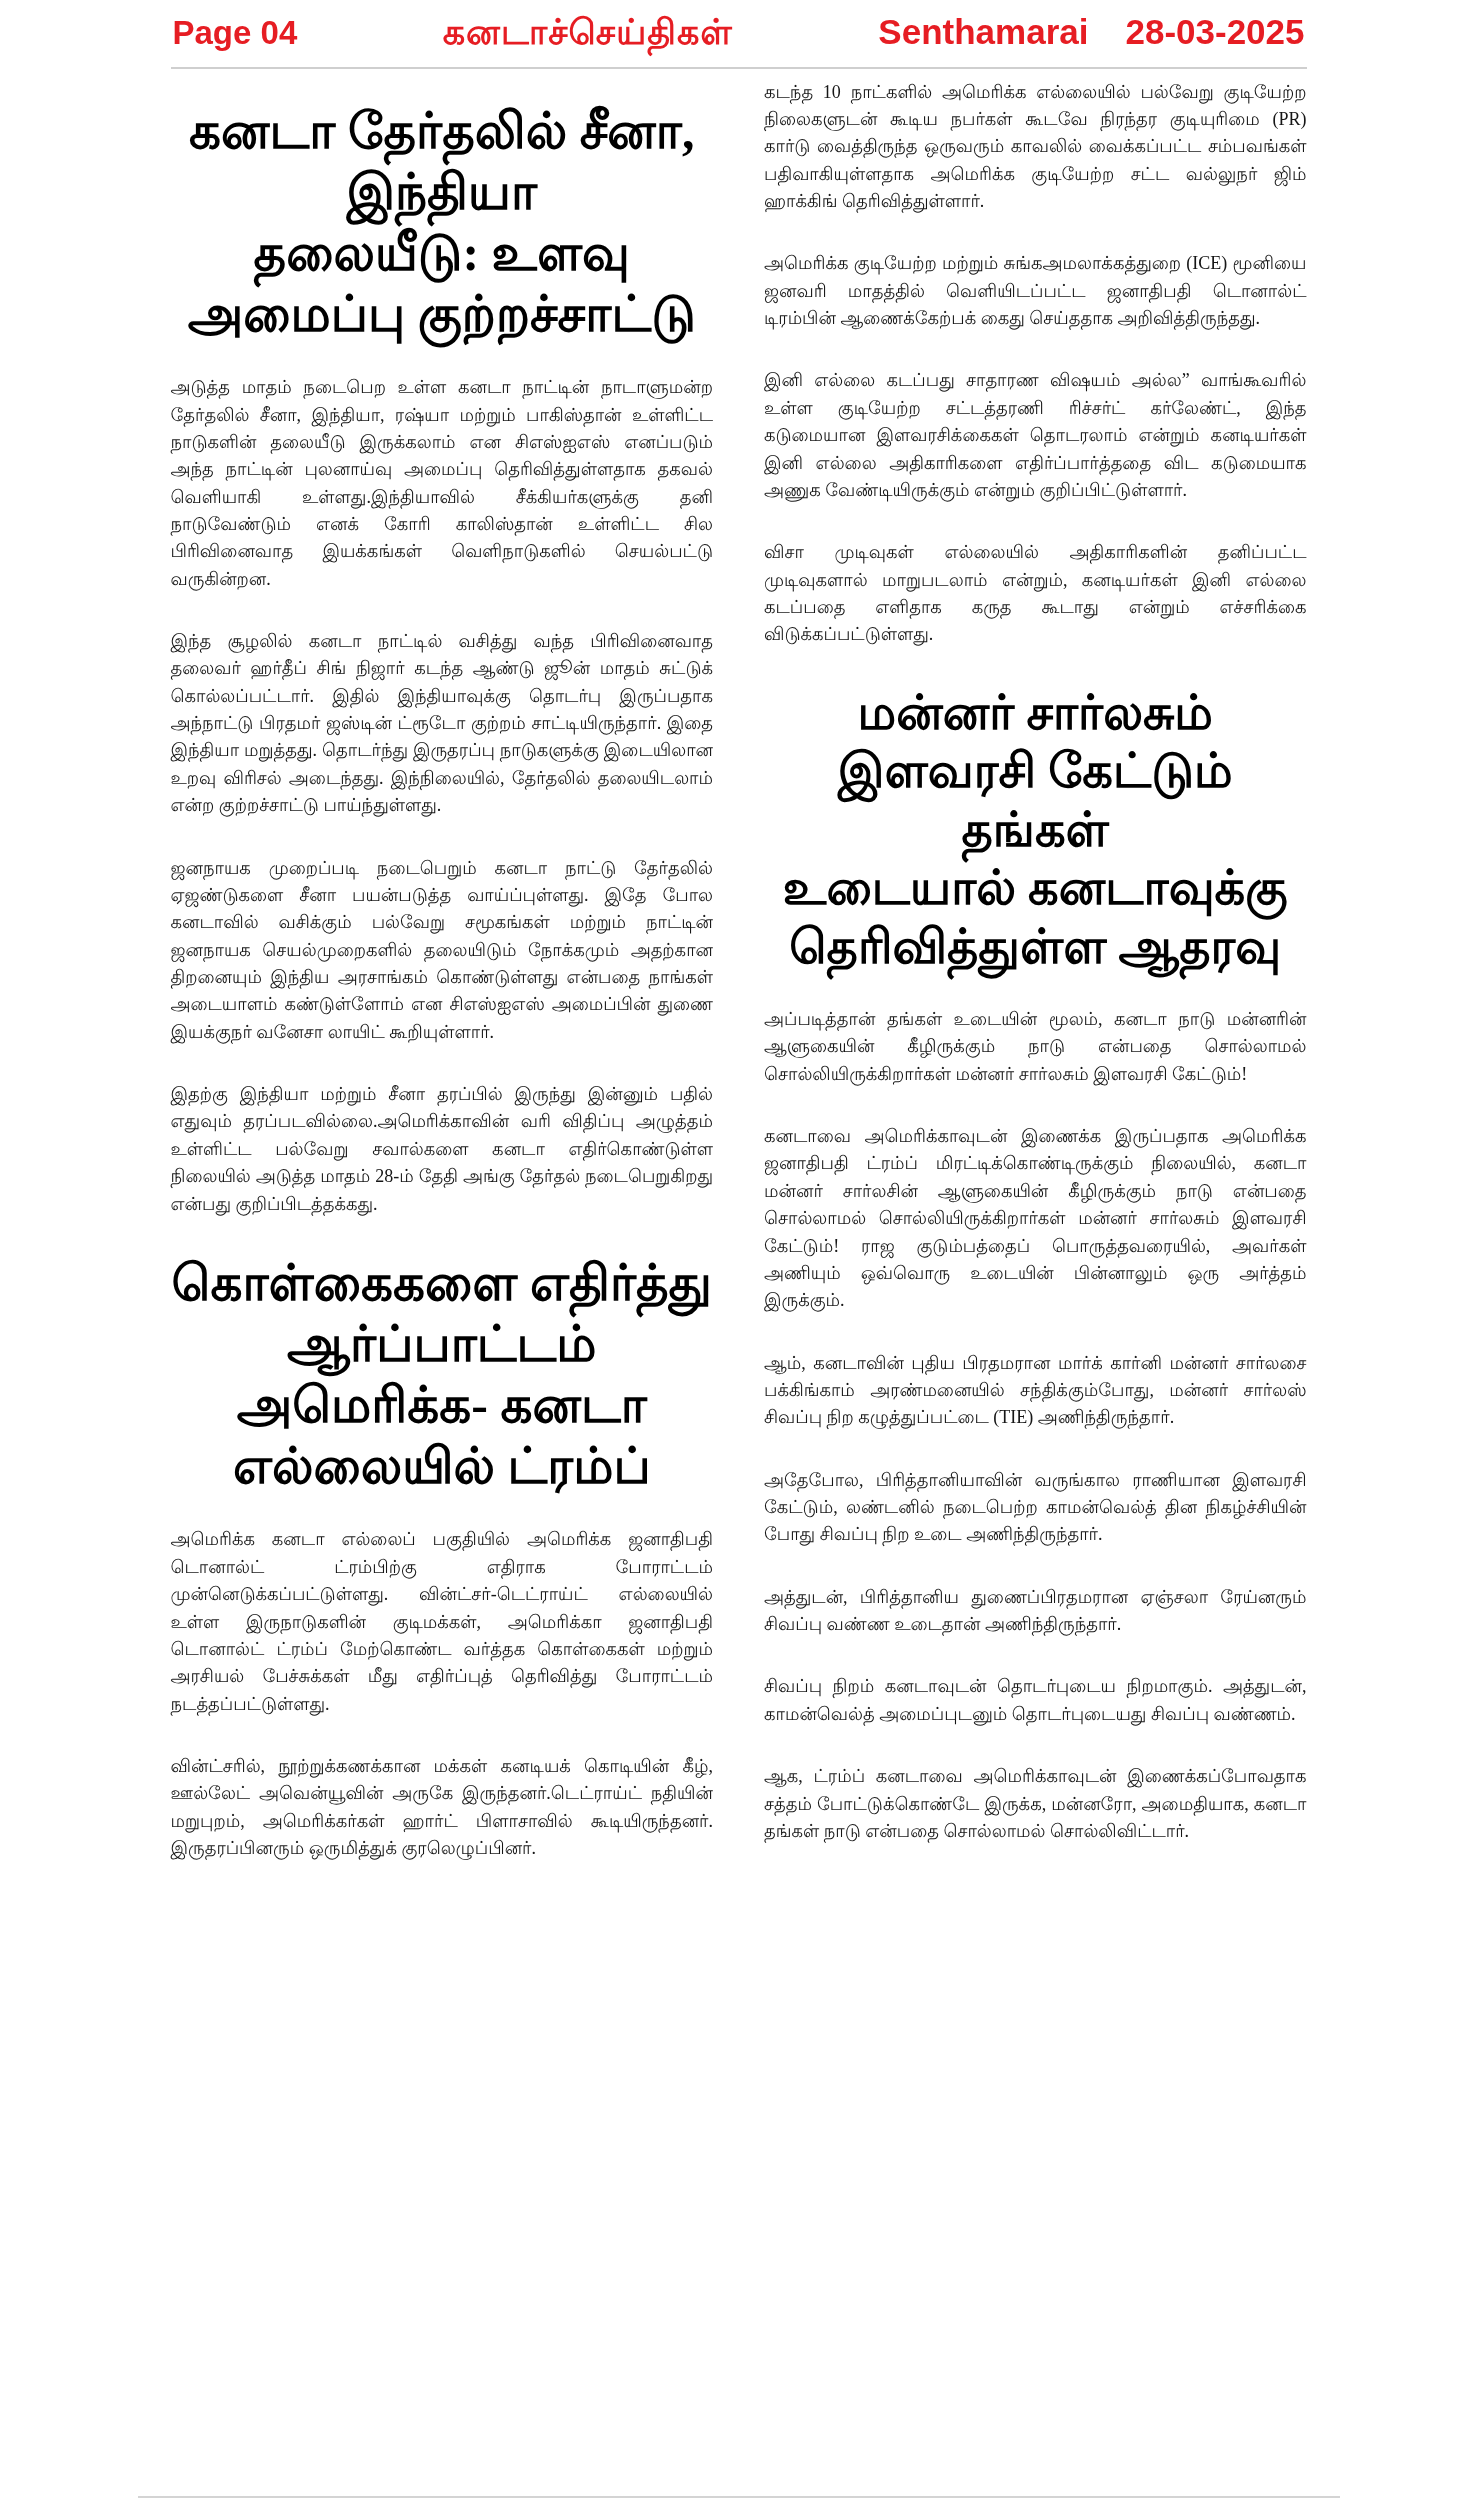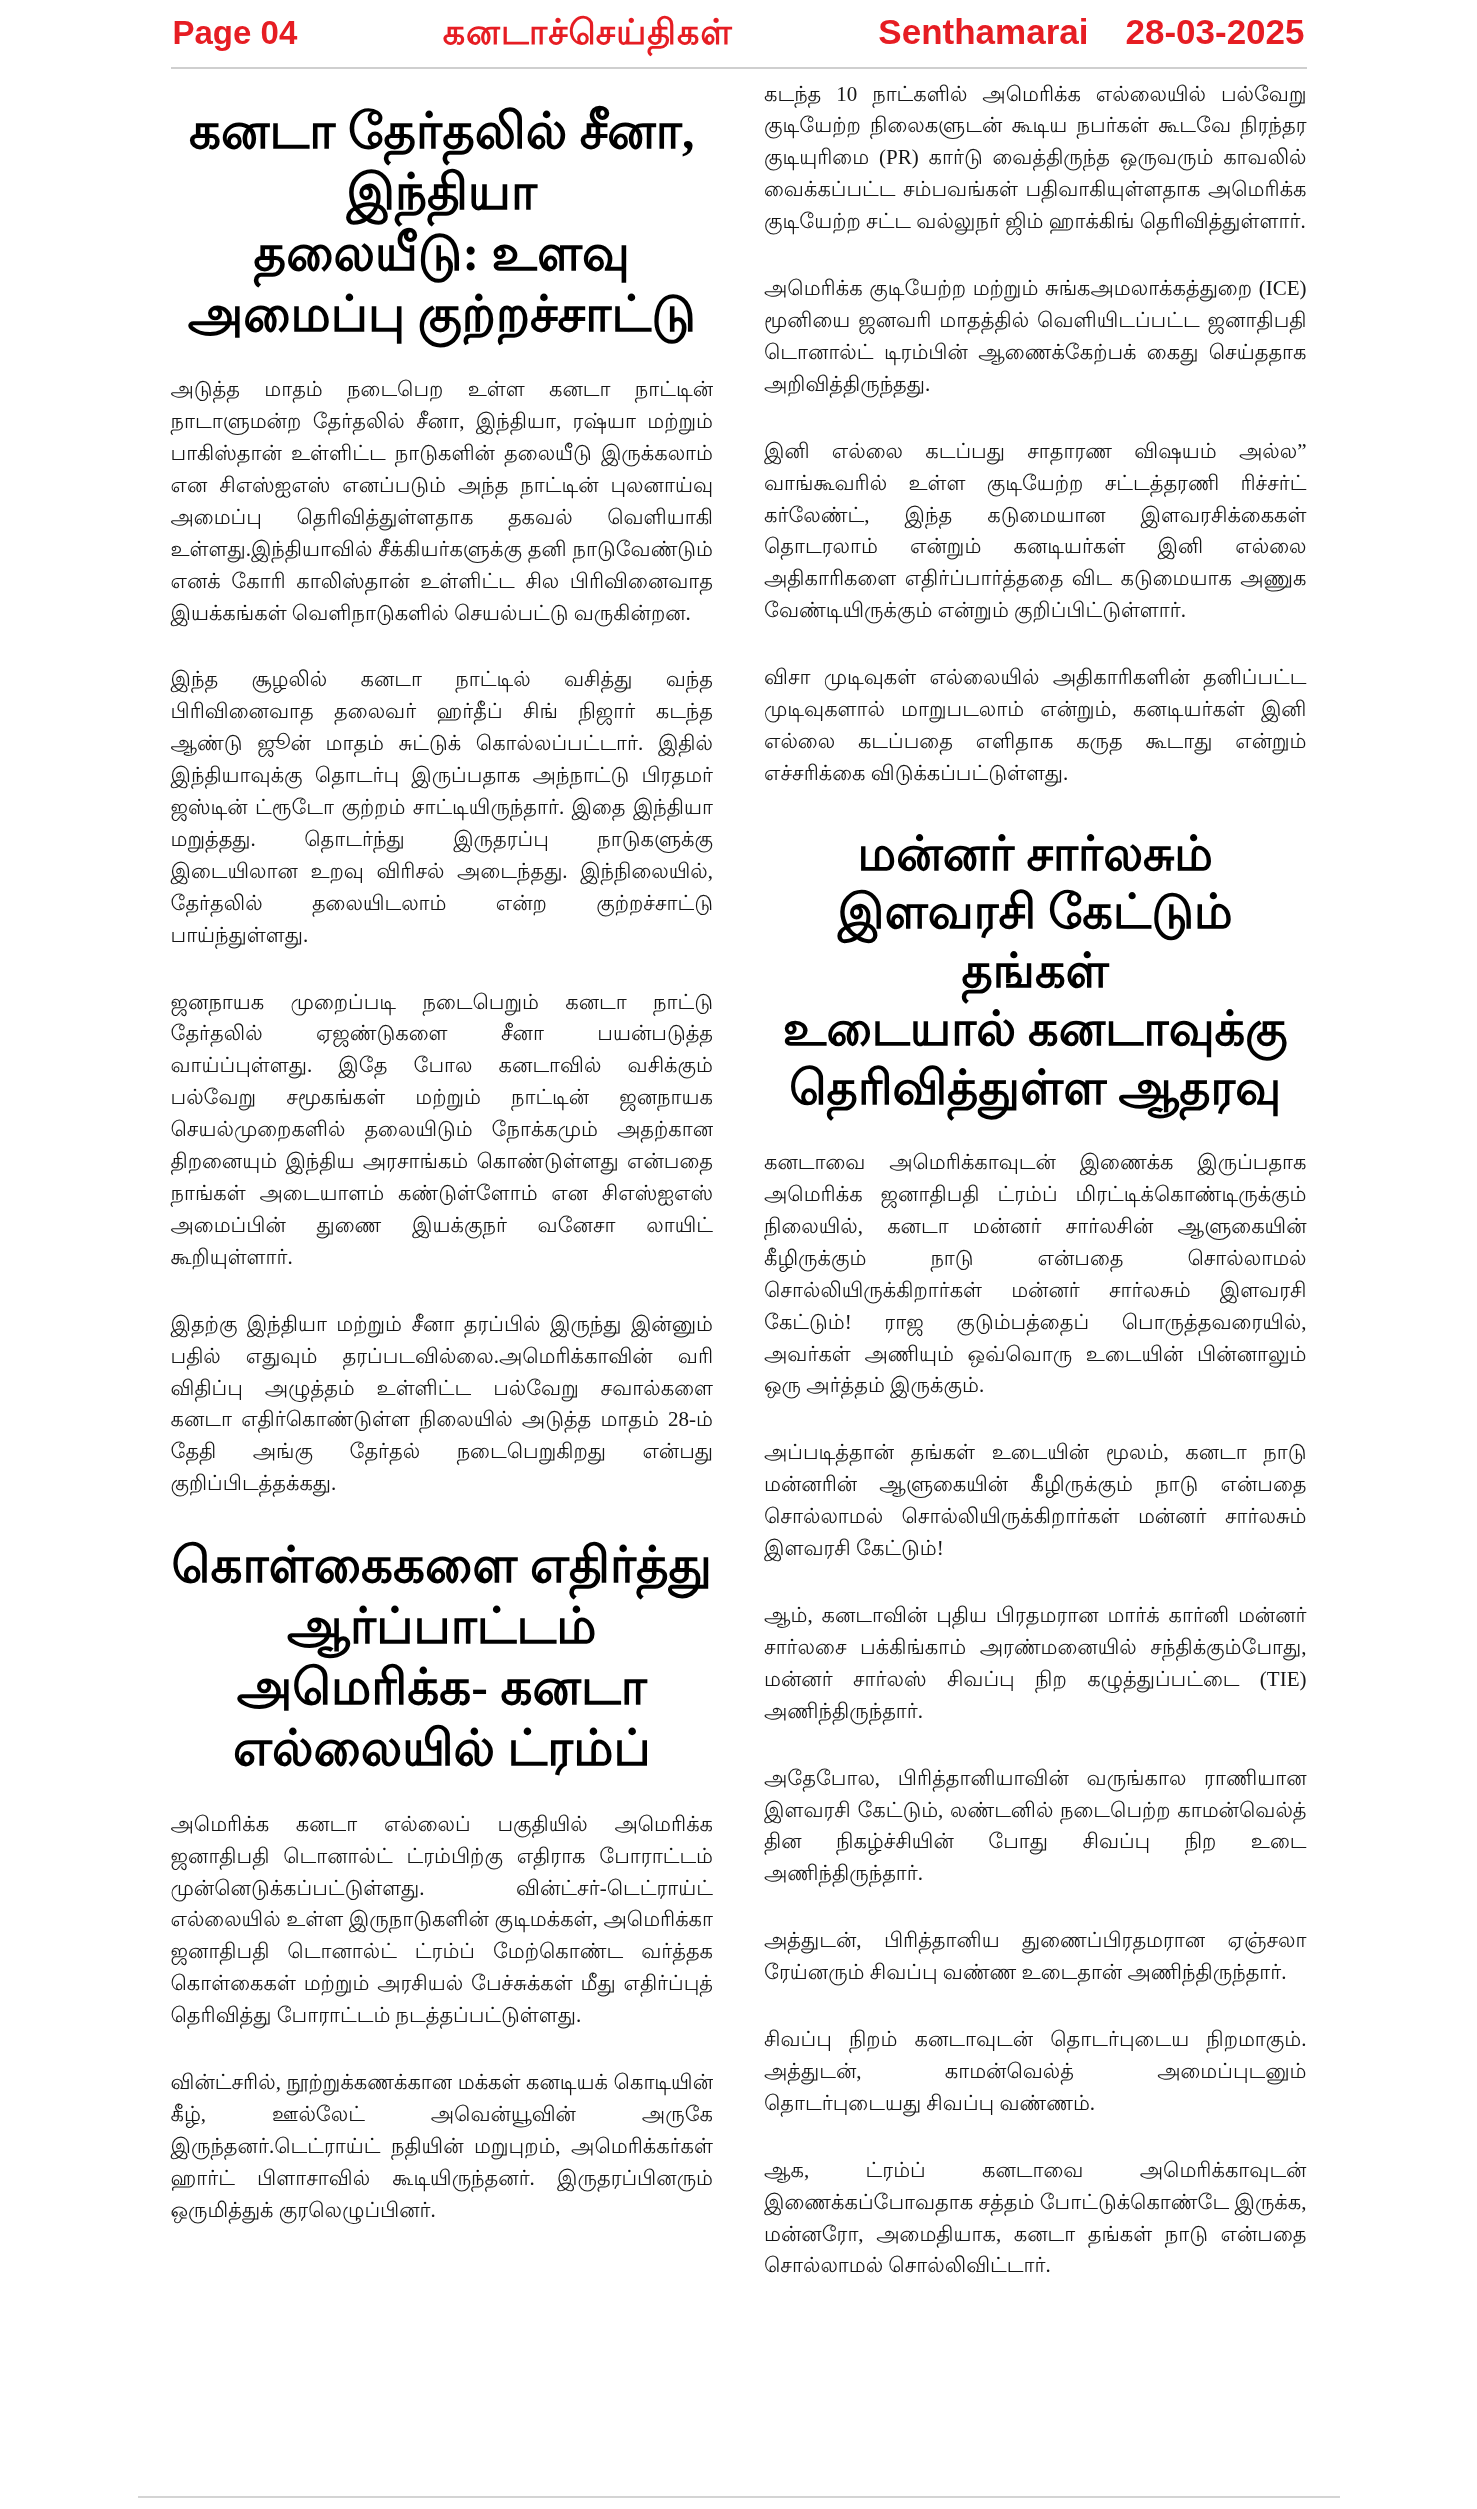--- a/index.html
+++ b/index.html
@@ -43,21 +43,21 @@
     text-align:center;
     font-weight:bold;
     color:#000;
     line-height:1.22;
   }
   h2.hl-big{font-size:50px;}
   h2.hl-mid{font-size:48px;}
   .hl-line{display:block;}
   .col p{
     margin:0 0 35px 0;
-    font-size:21px;
+    font-size:18px;
     line-height:1.52;
     text-align:justify;
     text-justify:inter-word;
     color:#161616;
   }
   .first-article h2.headline{margin-top:22px;}
   .bottom-rule{
     position:absolute;
     left:0;right:0;bottom:11.8px;
     border-top:2px solid #d4d4d4;
@@ -111,22 +111,22 @@
         <p>அமெரிக்க குடியேற்ற மற்றும் சுங்கஅமலாக்கத்துறை (ICE) மூனியை ஜனவரி மாதத்தில் வெளியிடப்பட்ட ஜனாதிபதி டொனால்ட் டிரம்பின் ஆணைக்கேற்பக் கைது செய்ததாக அறிவித்திருந்தது.</p>
         <p>இனி எல்லை கடப்பது சாதாரண விஷயம் அல்ல” வாங்கூவரில் உள்ள குடியேற்ற சட்டத்தரணி ரிச்சர்ட் கர்லேண்ட், இந்த கடுமையான இளவரசிக்கைகள் தொடரலாம் என்றும் கனடியர்கள் இனி எல்லை அதிகாரிகளை எதிர்ப்பார்த்ததை விட கடுமையாக அணுக வேண்டியிருக்கும் என்றும் குறிப்பிட்டுள்ளார்.</p>
         <p>விசா முடிவுகள் எல்லையில் அதிகாரிகளின் தனிப்பட்ட முடிவுகளால் மாறுபடலாம் என்றும், கனடியர்கள் இனி எல்லை கடப்பதை எளிதாக கருத கூடாது என்றும் எச்சரிக்கை விடுக்கப்பட்டுள்ளது.</p>
       </article>
 
       <article>
         <h2 class="headline hl-mid">
           <span class="hl-line">மன்னர் சார்லசும் இளவரசி கேட்டும் தங்கள்</span>
           <span class="hl-line">உடையால் கனடாவுக்கு தெரிவித்துள்ள ஆதரவு</span>
         </h2>
+        <p>அப்படித்தான் தங்கள் உடையின் மூலம், கனடா நாடு மன்னரின் ஆளுகையின் கீழிருக்கும் நாடு என்பதை சொல்லாமல் சொல்லியிருக்கிறார்கள் மன்னர் சார்லசும் இளவரசி கேட்டும்!</p>
         <p>கனடாவை அமெரிக்காவுடன் இணைக்க இருப்பதாக அமெரிக்க ஜனாதிபதி ட்ரம்ப் மிரட்டிக்கொண்டிருக்கும் நிலையில், கனடா மன்னர் சார்லசின் ஆளுகையின் கீழிருக்கும் நாடு என்பதை சொல்லாமல் சொல்லியிருக்கிறார்கள் மன்னர் சார்லசும் இளவரசி கேட்டும்! ராஜ குடும்பத்தைப் பொருத்தவரையில், அவர்கள் அணியும் ஒவ்வொரு உடையின் பின்னாலும் ஒரு அர்த்தம் இருக்கும்.</p>
-        <p>அப்படித்தான் தங்கள் உடையின் மூலம், கனடா நாடு மன்னரின் ஆளுகையின் கீழிருக்கும் நாடு என்பதை சொல்லாமல் சொல்லியிருக்கிறார்கள் மன்னர் சார்லசும் இளவரசி கேட்டும்!</p>
         <p>ஆம், கனடாவின் புதிய பிரதமரான மார்க் கார்னி மன்னர் சார்லசை பக்கிங்காம் அரண்மனையில் சந்திக்கும்போது, மன்னர் சார்லஸ் சிவப்பு நிற கழுத்துப்பட்டை (TIE) அணிந்திருந்தார்.</p>
         <p>அதேபோல, பிரித்தானியாவின் வருங்கால ராணியான இளவரசி கேட்டும், லண்டனில் நடைபெற்ற காமன்வெல்த் தின நிகழ்ச்சியின் போது சிவப்பு நிற உடை அணிந்திருந்தார்.</p>
         <p>அத்துடன், பிரித்தானிய துணைப்பிரதமரான ஏஞ்சலா ரேய்னரும் சிவப்பு வண்ண உடைதான் அணிந்திருந்தார்.</p>
         <p>சிவப்பு நிறம் கனடாவுடன் தொடர்புடைய நிறமாகும். அத்துடன், காமன்வெல்த் அமைப்புடனும் தொடர்புடையது சிவப்பு வண்ணம்.</p>
         <p>ஆக, ட்ரம்ப் கனடாவை அமெரிக்காவுடன் இணைக்கப்போவதாக சத்தம் போட்டுக்கொண்டே இருக்க, மன்னரோ, அமைதியாக, கனடா தங்கள் நாடு என்பதை சொல்லாமல் சொல்லிவிட்டார்.</p>
       </article>
 
     </div>
 
   </div>

